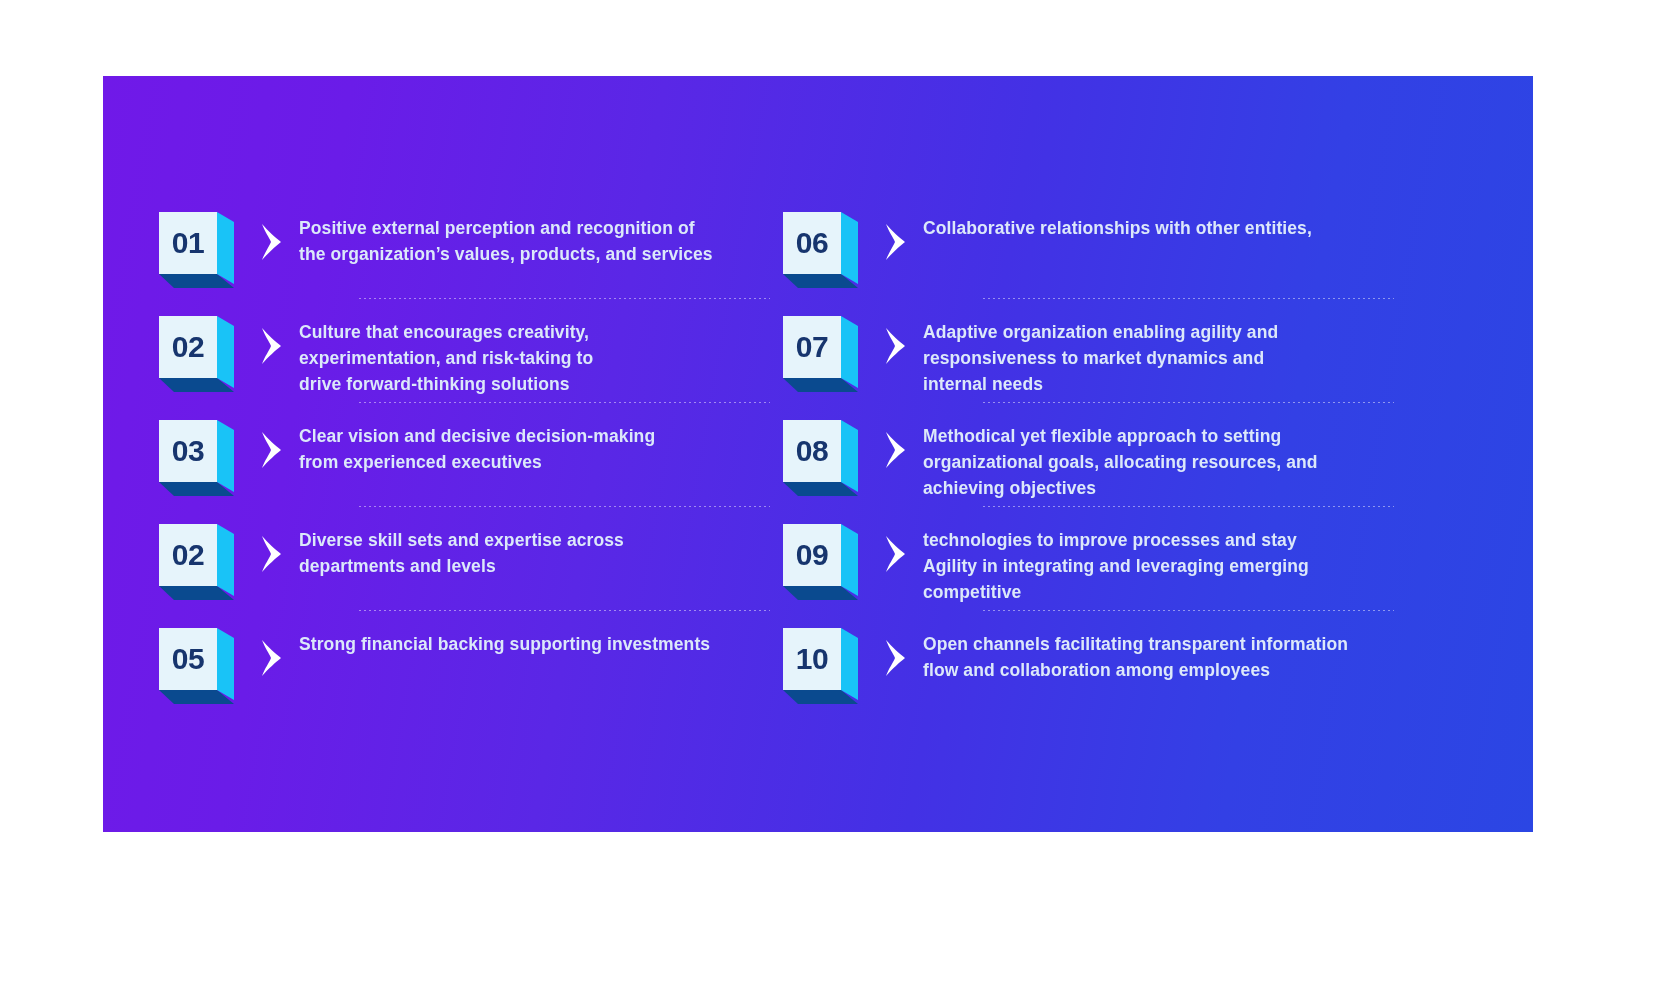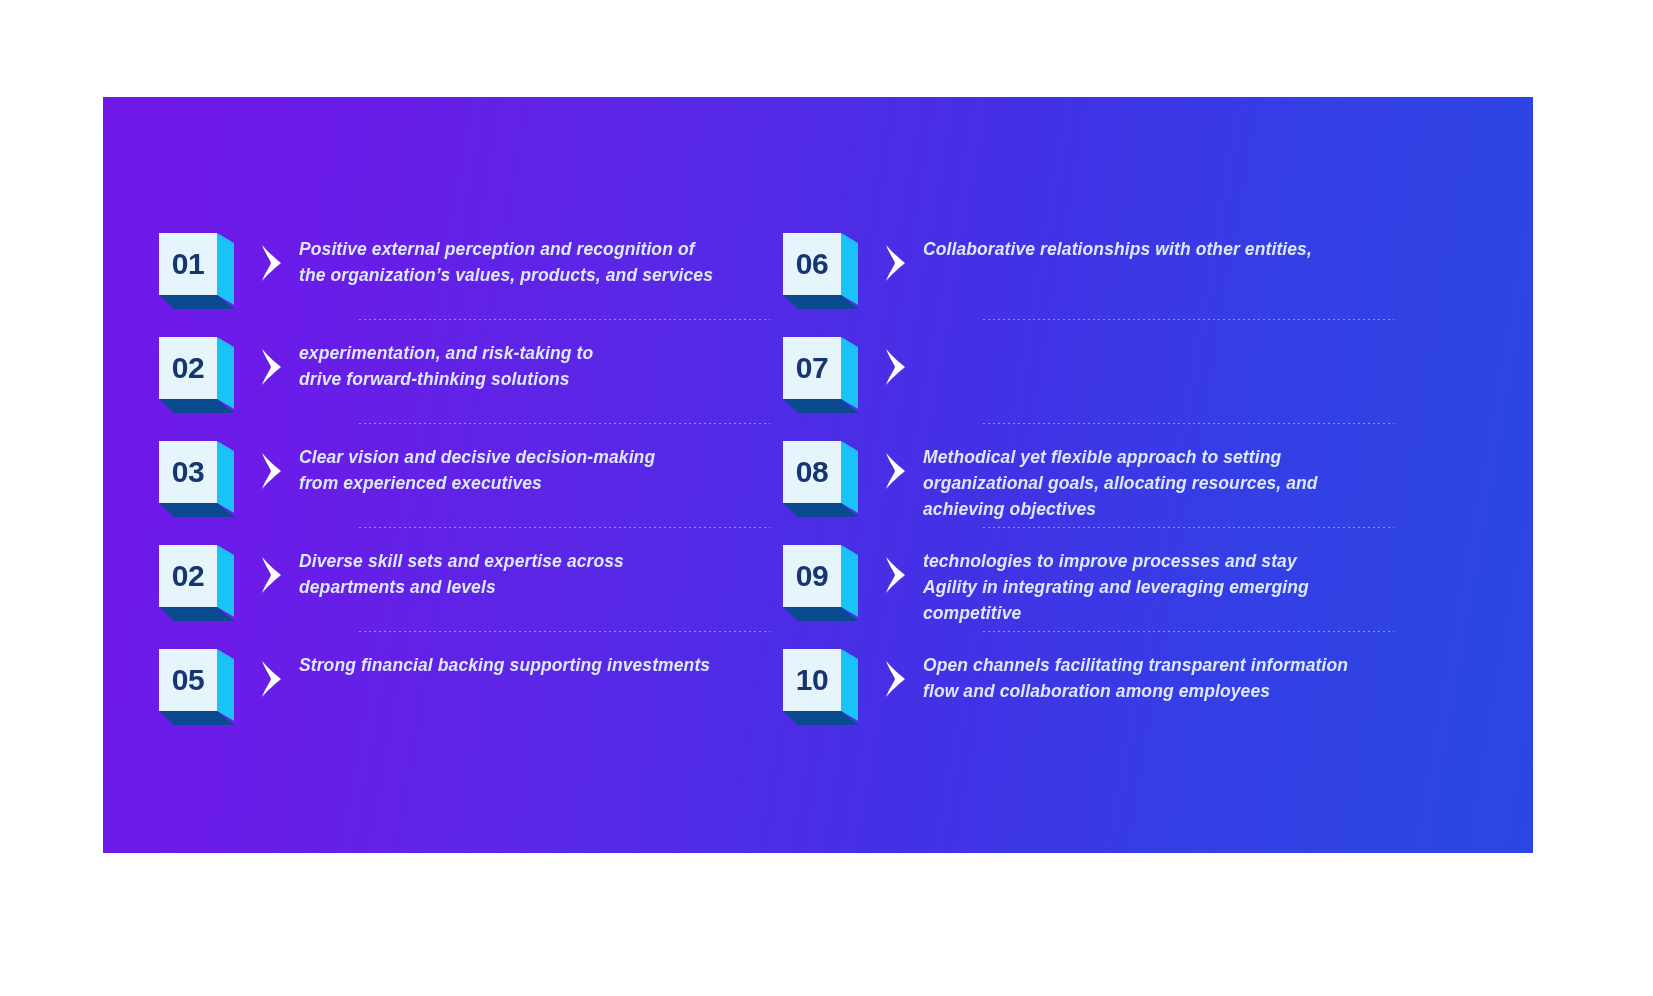--- a/index.html
+++ b/index.html
@@ -7,21 +7,21 @@
     width:1653px; height:996px;
     background:#ffffff;
     font-family:"Liberation Sans", sans-serif;
     overflow:hidden;
   }
   #root { position:relative; width:1653px; height:996px; background:#fff; }
 
   
   .panel {
     position:absolute;
-    left:103px; top:97px;
+    left:103px; top:76px;
     width:1430px; height:756px;
     background:linear-gradient(100deg,
         #7019E8 0%,
         #6A1CE8 16%,
         #5A27E6 36%,
         #4331E5 60%,
         #3340E5 80%,
         #2B46E4 100%);
   }
 
@@ -111,21 +111,20 @@
   
   .desc {
     flex:1 1 auto;
     padding-top:14px;
     padding-right:8px;
     color:#DCE8FA;
     font-size:17.5px;
     line-height:1.48;
     font-weight:bold;
     letter-spacing:0.1px;
-    font-style:italic;
   }
   .desc .line { display:block; white-space:nowrap; }
 </style>
 </head>
 <body>
 
 <div id="root">
   <div class="panel">
     <div class="columns">
       <div class="col col-left">
@@ -154,20 +153,21 @@
               <div class="face-front">
                 <span class="num">02</span>
               </div>
             </div>
             <div class="chev">
               <svg width="26" height="40" viewBox="0 0 26 40">
                 <path d="M4 2 C10 9, 18 16, 23 20 C18 24, 10 31, 4 38 C7 30, 11 25, 13 20 C11 15, 7 10, 4 2 Z" fill="#FFFFFF"></path>
               </svg>
             </div>
             <div class="desc">
+              <span class="line">Culture that encourages creativity,</span>
               <span class="line">experimentation, and risk-taking to</span>
               <span class="line">drive forward-thinking solutions</span>
             </div>
           </div>
           <div class="row">
             <div class="cube">
               <div class="face-bottom"></div>
               <div class="face-side-shape"></div>
               <div class="face-front">
                 <span class="num">03</span>
@@ -242,20 +242,25 @@
               <div class="face-bottom"></div>
               <div class="face-side-shape"></div>
               <div class="face-front">
                 <span class="num">07</span>
               </div>
             </div>
             <div class="chev">
               <svg width="26" height="40" viewBox="0 0 26 40">
                 <path d="M4 2 C10 9, 18 16, 23 20 C18 24, 10 31, 4 38 C7 30, 11 25, 13 20 C11 15, 7 10, 4 2 Z" fill="#FFFFFF"></path>
               </svg>
+            </div>
+            <div class="desc">
+              <span class="line">Adaptive organization enabling agility and</span>
+              <span class="line">responsiveness to market dynamics and</span>
+              <span class="line">internal needs</span>
             </div>
           </div>
           <div class="row">
             <div class="cube">
               <div class="face-bottom"></div>
               <div class="face-side-shape"></div>
               <div class="face-front">
                 <span class="num">08</span>
               </div>
             </div>

